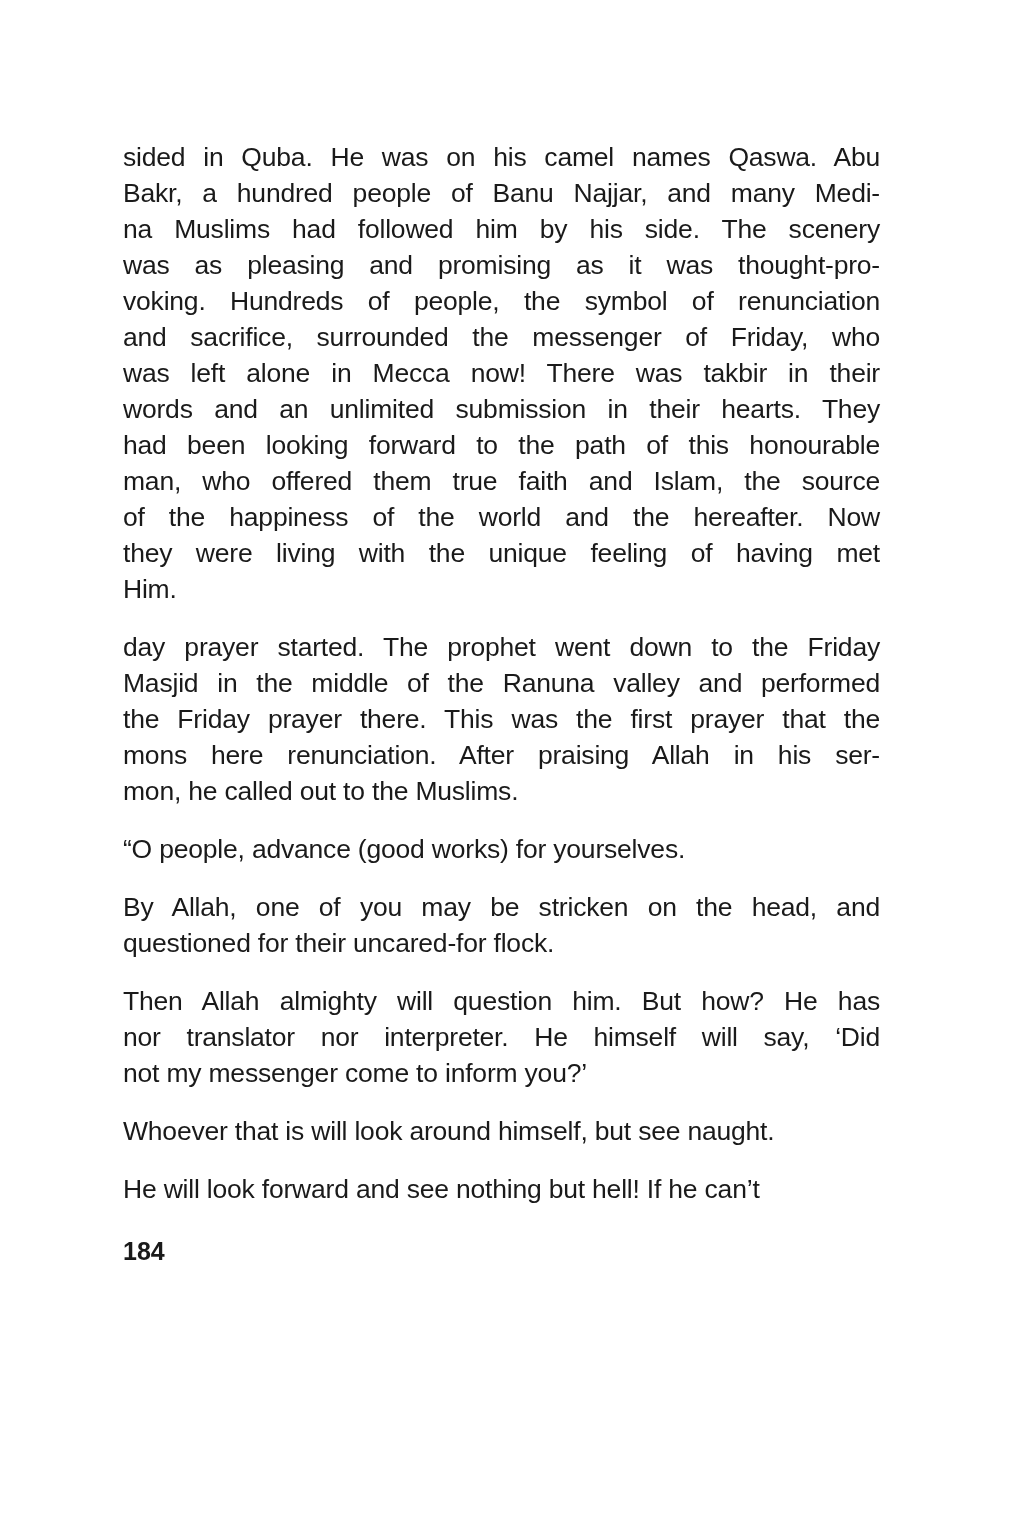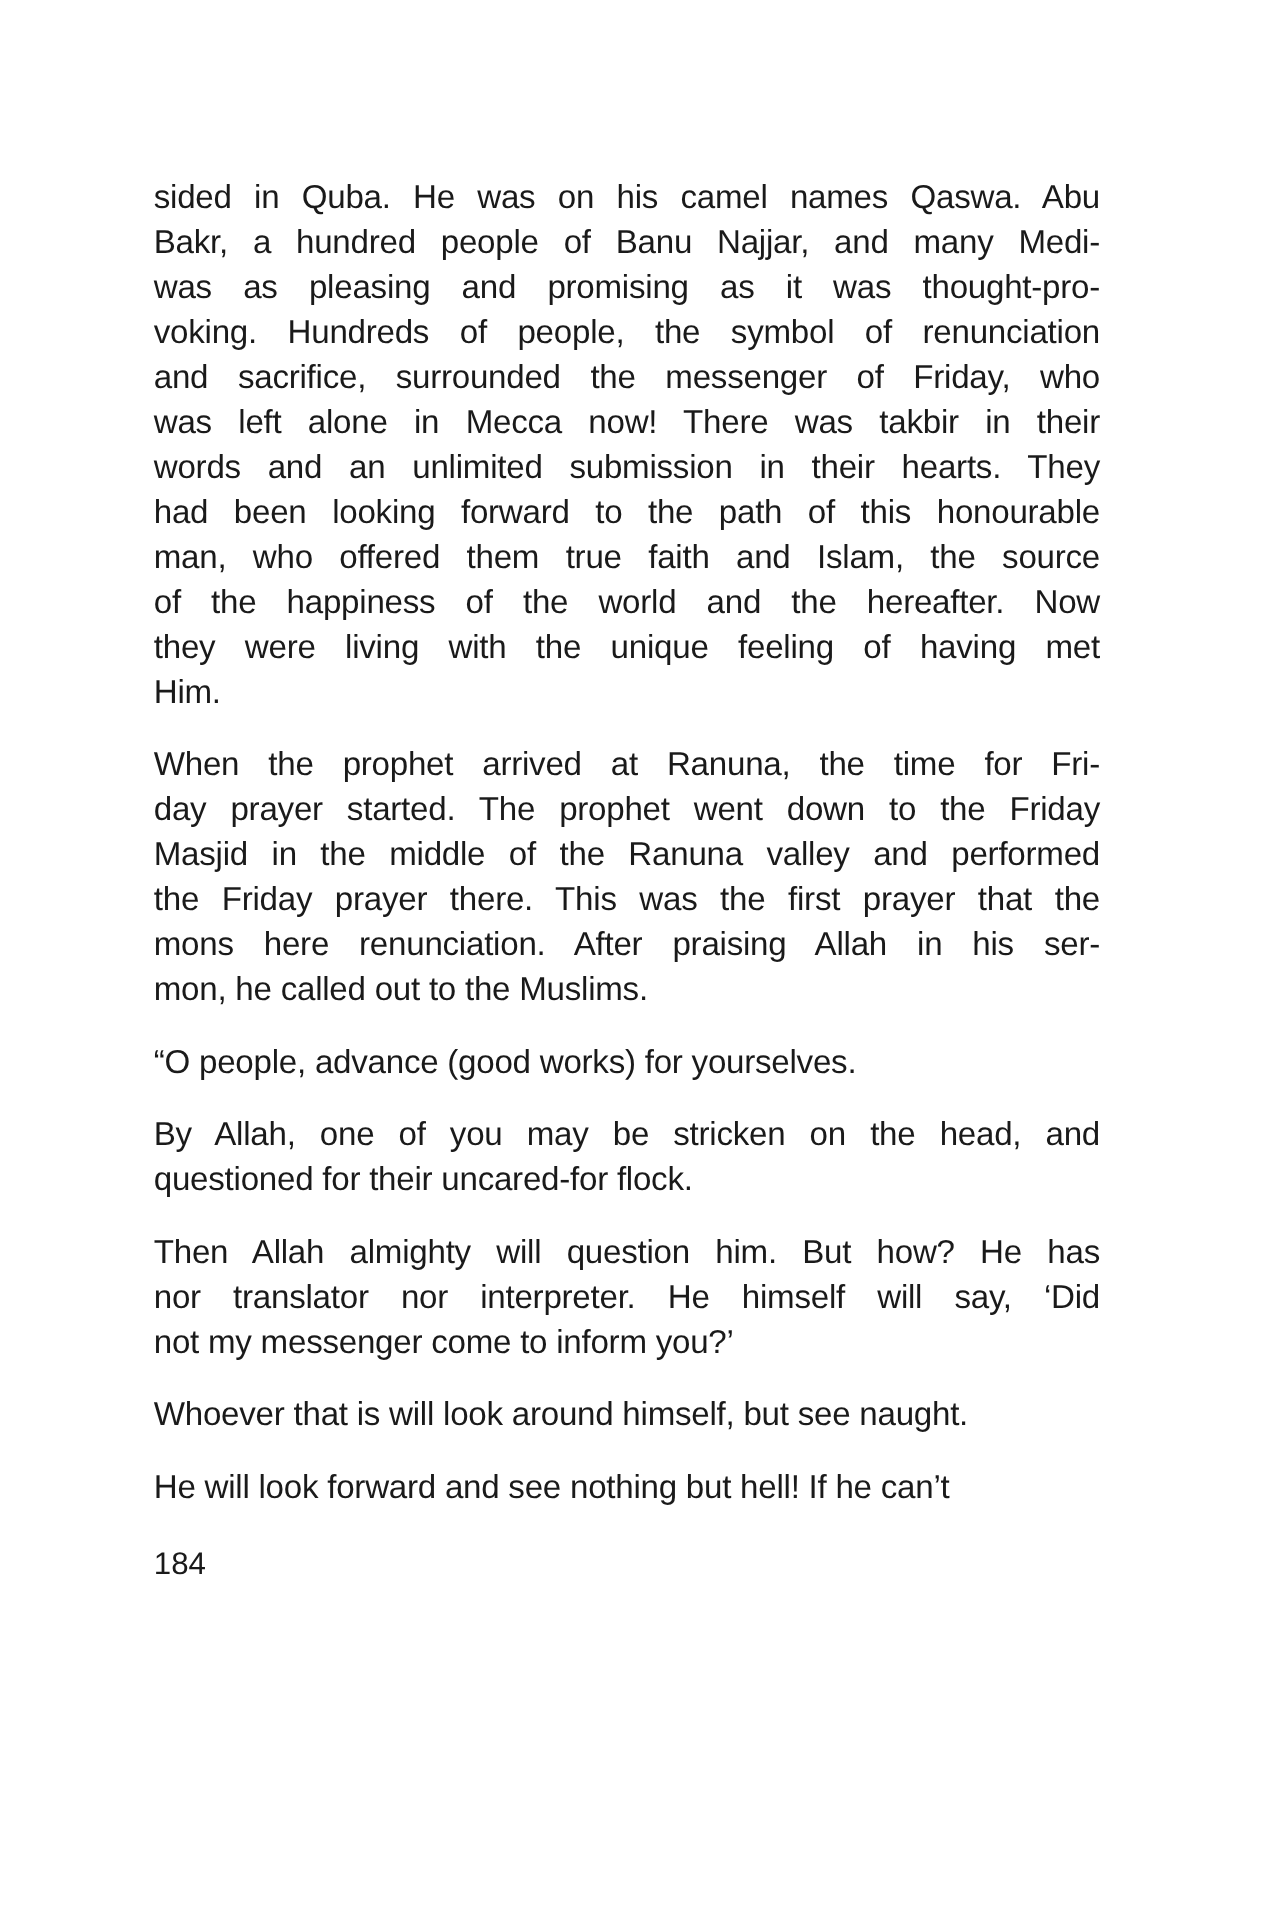--- a/index.html
+++ b/index.html
@@ -37,45 +37,46 @@
   }
   .line.last {
     text-align-last: left;
   }
   .page-number {
     margin-top: 28px;
     font-size: 25px;
     line-height: 32px;
     font-style: normal;
     color: #1a1a1a;
+    font-weight: bold;
   }
 </style>
 </head>
 <body>
 
 <div class="book-page">
   <div class="text-block">
 
     <div class="para normal">
       <div class="line">sided in Quba.  He was on his camel names Qaswa. Abu</div>
       <div class="line">Bakr, a hundred people of Banu Najjar, and many Medi-</div>
+      <div class="line">na Muslims had followed him by his side. The scenery</div>
       <div class="line">was as pleasing and promising as it was thought-pro-</div>
       <div class="line">voking. Hundreds of people, the symbol of renunciation</div>
       <div class="line">and sacrifice, surrounded the messenger of Friday, who</div>
       <div class="line">was left alone in Mecca now! There was takbir in their</div>
       <div class="line">words and an unlimited submission in their hearts. They</div>
       <div class="line">had been looking forward to the path of this honourable</div>
       <div class="line">man, who offered them true faith and Islam, the source</div>
       <div class="line">of the happiness of the world and the hereafter. Now</div>
       <div class="line">they were living with the unique feeling of having met</div>
       <div class="line last">Him.</div>
     </div>
 
     <div class="para normal">
-      <div class="line">When the prophet arrived at Ranuna, the time for Fri-</div>
       <div class="line">day prayer started. The prophet went down to the Friday</div>
       <div class="line">Masjid in the middle of the Ranuna valley and performed</div>
       <div class="line">the Friday prayer there. This was the first prayer that the</div>
       <div class="line">mons here renunciation. After praising Allah in his ser-</div>
       <div class="line last">mon, he called out to the Muslims.</div>
     </div>
 
     <div class="para italic">
       <div class="line last">“O people, advance (good works) for yourselves.</div>
     </div>

